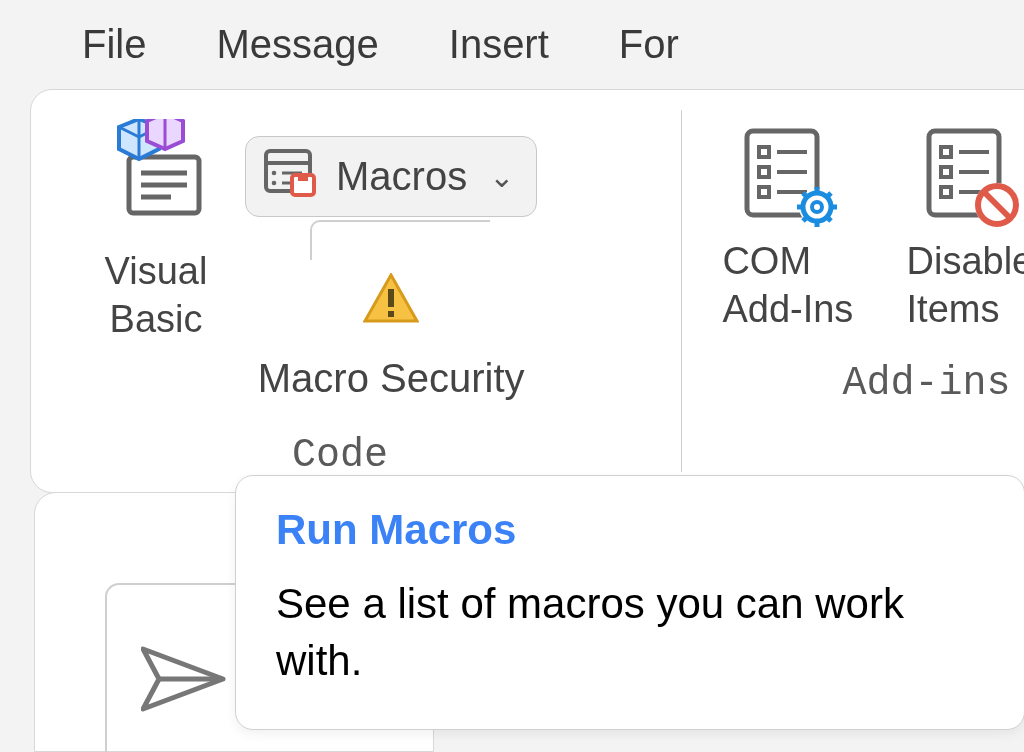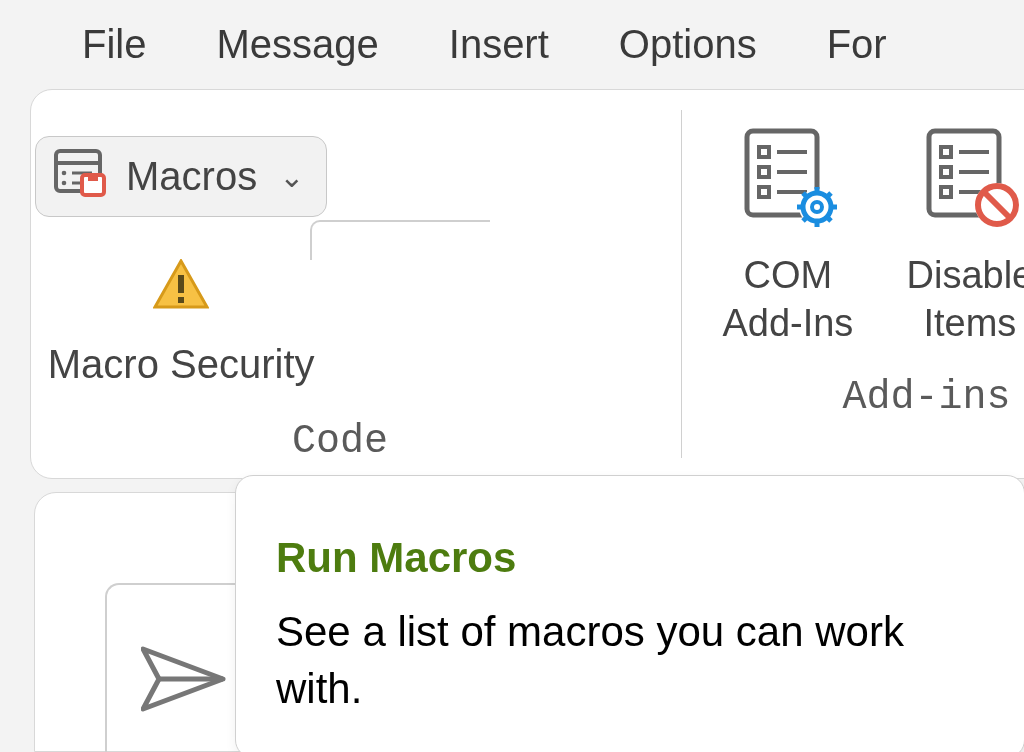--- a/index.html
+++ b/index.html
@@ -85,21 +85,21 @@
       text-align: center;
       line-height: 1.25;
       margin-top: 14px;
       color:#444;
     }
 
     
     .code-right {
       display: flex;
       flex-direction: column;
-      gap: 38px;
+      gap: 52px;
       margin-left: 4px;
       margin-top: 28px;
     }
 
     .btn-macros {
       display: inline-flex;
       align-items: center;
       gap: 18px;
       border: 1px solid #c8c8c8;
       background: #f2f2f2;
@@ -135,23 +135,21 @@
       width: 200px;
       cursor: pointer;
       margin-top: 10px;
     }
     .btn-large .icon-wrap {
       width: 120px; height: 120px;
       display:flex; align-items:center; justify-content:center;
     }
     .btn-large .caption {
       font-size: 38px;
-      text-align: center;
       line-height: 1.25;
-      margin-top: 14px;
       color:#444;
     }
     .addins-row {
       display: flex;
       gap: 4px;
       padding-left: 40px;
       width: 100%;
     }
     .group-addins .group-label { margin-left: 72px; align-self:flex-start; padding-left:115px;}
     .group-addins .group-label { align-self:center; margin-left:40px;}
@@ -164,23 +162,22 @@
       width: 790px;
       background: #fff;
       border: 1px solid #d0d0d0;
       border-radius: 18px;
       padding: 30px 40px 40px 40px;
       box-shadow: 0 4px 12px rgba(0,0,0,0.06);
     }
     .tooltip-title {
       font-size: 42px;
       font-weight: 600;
-      color:#4d7c0f;
+      color:#3b82f6;
       margin-bottom: 22px;
-      margin-top: 28px;
     }
     .tooltip-body {
       font-size: 42px;
       color:#000000;
       line-height: 1.35;
     }
 
     
     .preview-panel {
       position: absolute;
@@ -221,30 +218,52 @@
     }
 
   </style>
 </head>
 <body>
 
 <div class="menubar">
   <span class="menuitem">File</span>
   <span class="menuitem">Message</span>
   <span class="menuitem">Insert</span>
-  <span class="menuitem">Options</span>
   <span class="menuitem">For</span>
 </div>
 
 <div class="ribbon">
   <div class="group-sep"></div>
 
   <div class="group group-code">
     <div class="group-body">
 
+      <div class="btn-vb">
+        <span class="icon-wrap">
+          <svg width="110" height="110" viewBox="0 0 110 110">
+
+            <rect x="28" y="38" width="70" height="56" rx="4" fill="none" stroke="#666" stroke-width="5"></rect>
+            <line x1="40" y1="54" x2="86" y2="54" stroke="#666" stroke-width="5"></line>
+            <line x1="40" y1="66" x2="86" y2="66" stroke="#666" stroke-width="5"></line>
+            <line x1="40" y1="78" x2="70" y2="78" stroke="#666" stroke-width="5"></line>
+
+            <polygon points="18,8 38,0 58,8 58,30 38,40 18,30" fill="#cfe6ff" stroke="#2a7bd6" stroke-width="4"></polygon>
+            <line x1="38" y1="0" x2="38" y2="40" stroke="#2a7bd6" stroke-width="3"></line>
+            <line x1="18" y1="8" x2="38" y2="18" stroke="#2a7bd6" stroke-width="3"></line>
+            <line x1="58" y1="8" x2="38" y2="18" stroke="#2a7bd6" stroke-width="3"></line>
+
+            <polygon points="46,2 64,-6 82,2 82,22 64,30 46,22" fill="#ead7ff" stroke="#9a4dd4" stroke-width="4"></polygon>
+            <line x1="64" y1="-6" x2="64" y2="30" stroke="#9a4dd4" stroke-width="3"></line>
+          </svg>
+        </span>
+        <div class="caption">
+          <span style="white-space:pre-line;">Visual
+Basic</span>
+        </div>
+      </div>
 
       <div class="code-right">
         <div class="btn-macros">
           <span>
             <svg width="56" height="50" viewBox="0 0 56 50">
               <rect x="4" y="4" width="44" height="40" rx="4" fill="none" stroke="#666" stroke-width="4"></rect>
               <line x1="4" y1="16" x2="48" y2="16" stroke="#666" stroke-width="4"></line>
               <circle cx="12" cy="26" r="2.3" fill="#666"></circle>
               <circle cx="12" cy="36" r="2.3" fill="#666"></circle>
               <line x1="20" y1="26" x2="40" y2="26" stroke="#666" stroke-width="3"></line>

